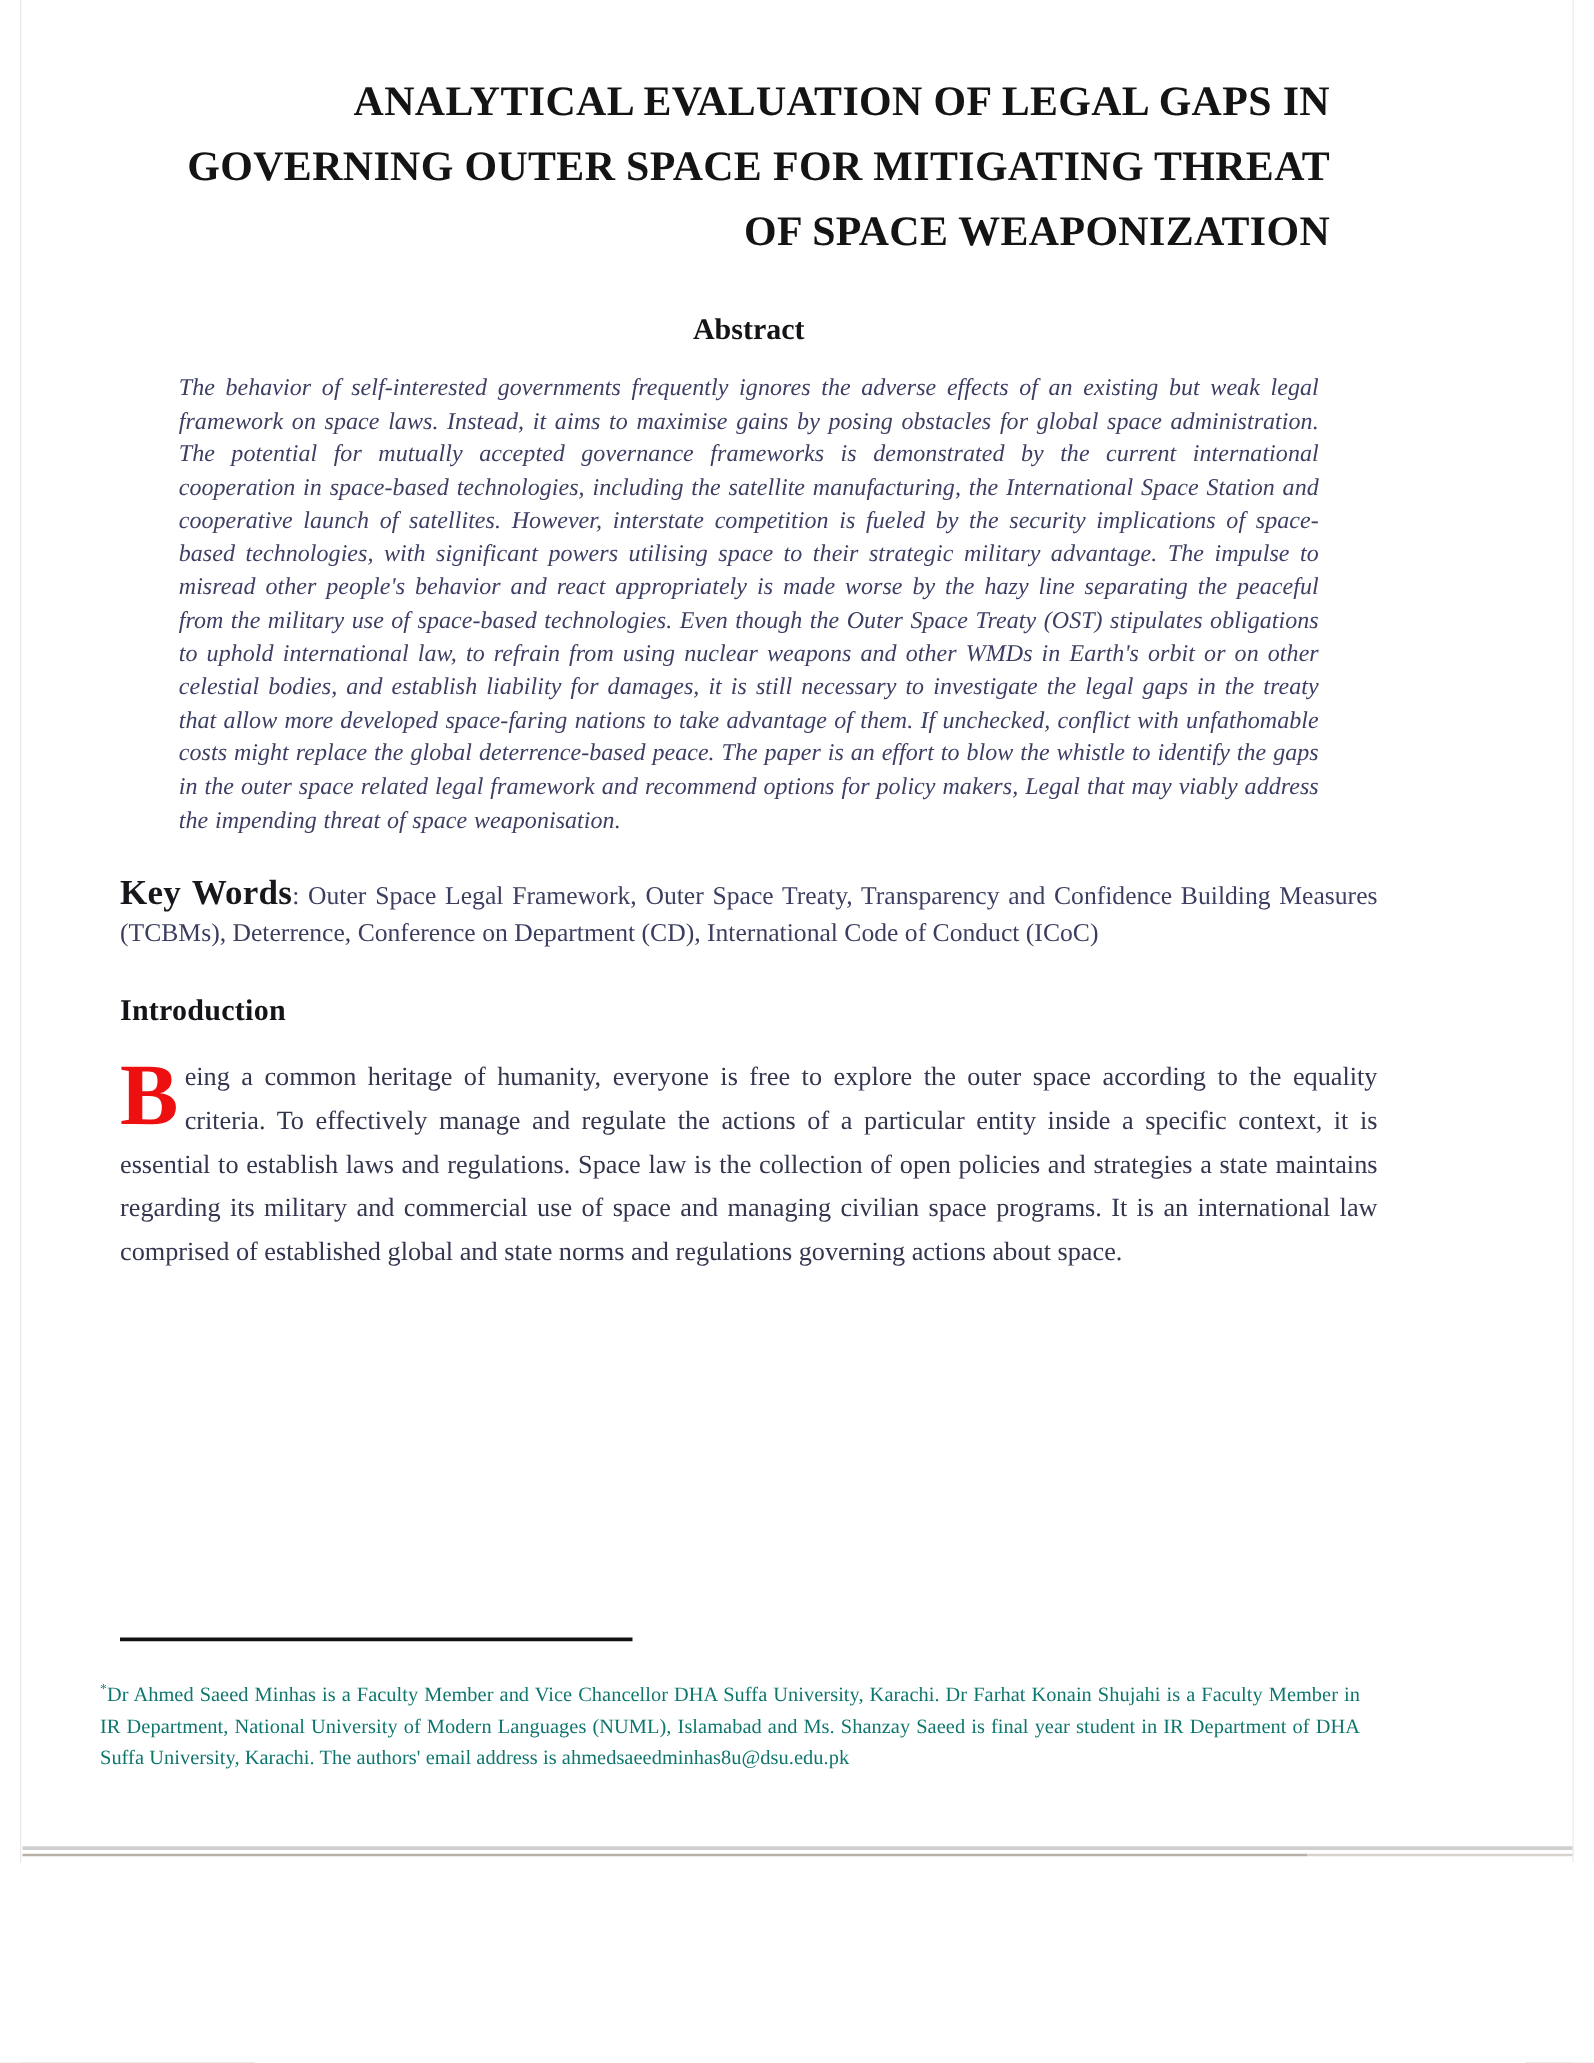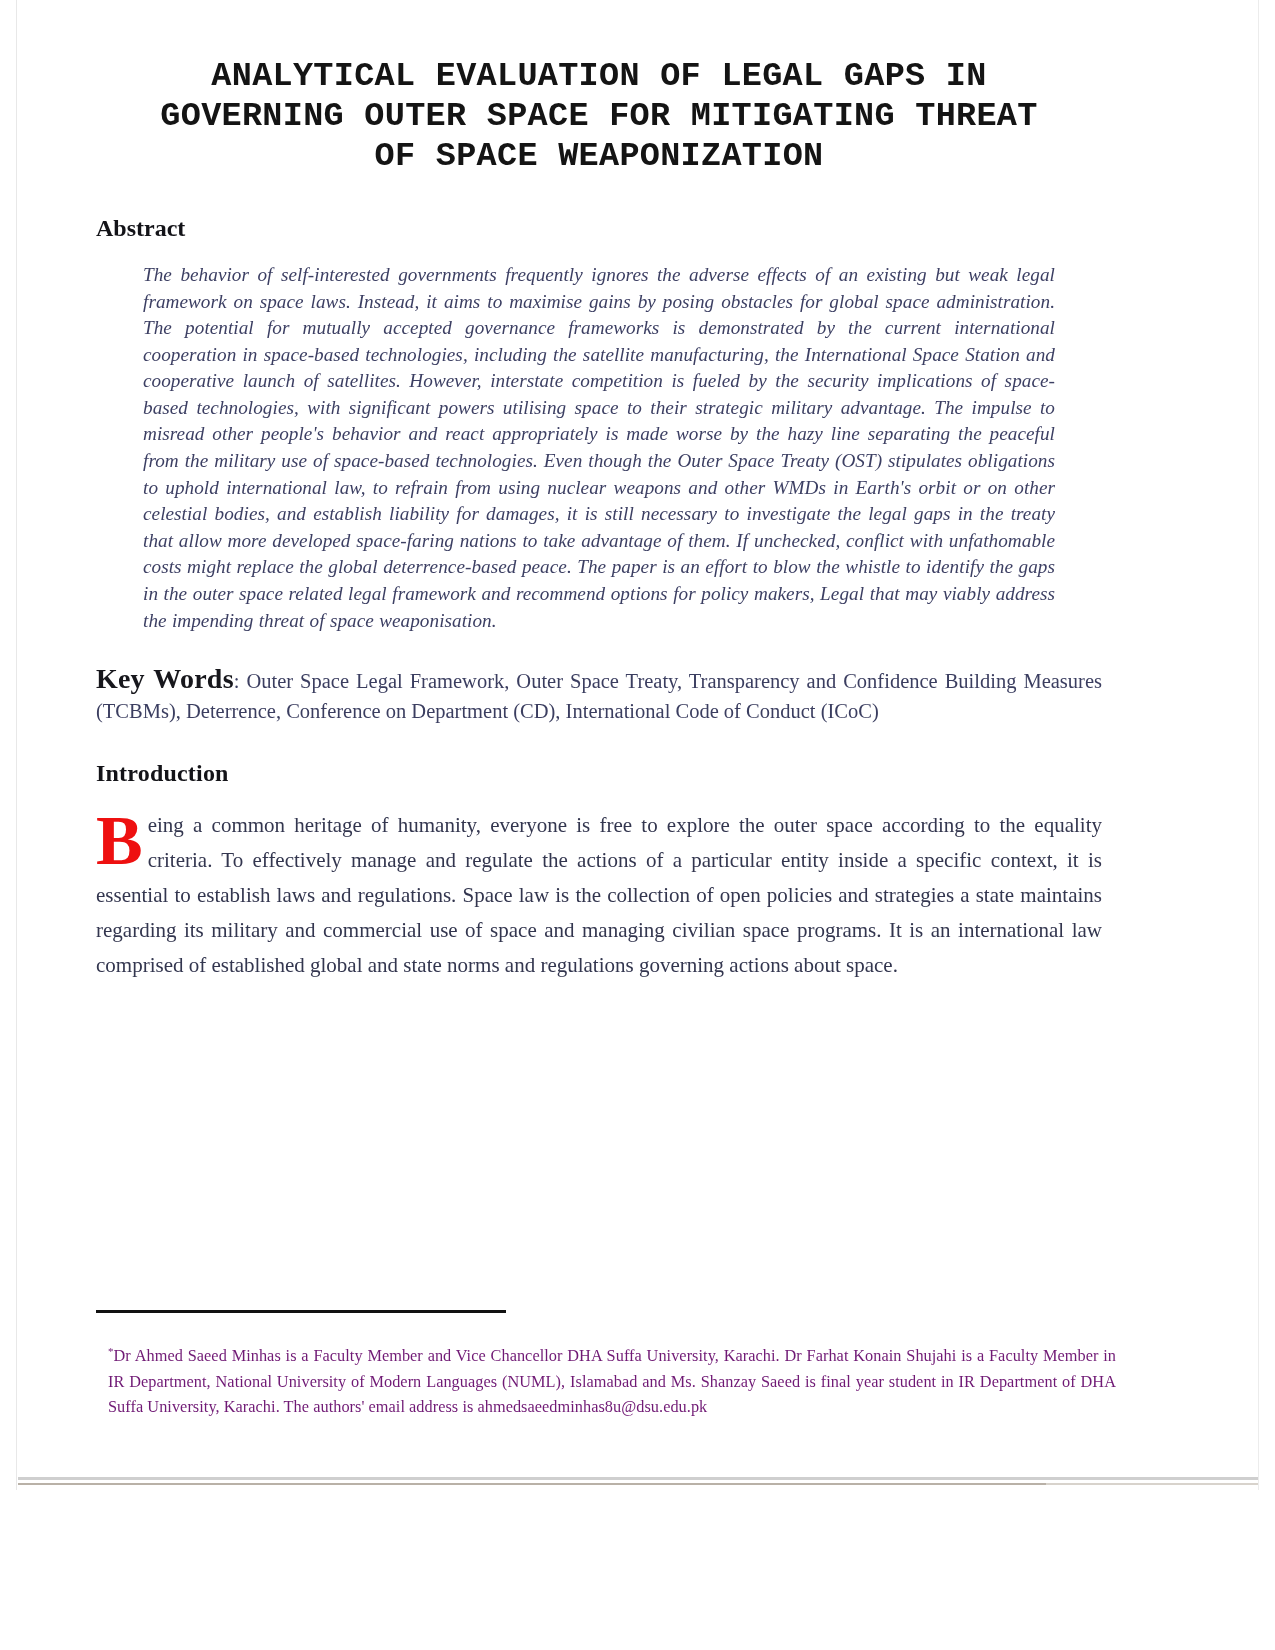--- a/index.html
+++ b/index.html
@@ -70,26 +70,26 @@
 
   .content {
     position: absolute;
     left: 96px;
     top: 56px;
     width: 1006px;
   }
 
   
   .doc-title {
-    font-family: Liberation Mono, monospace;
+    font-family: Liberation Serif, serif;
     font-weight: bold;
     font-size: 33.5px;
-    line-height: 40px;
+    line-height: 52px;
     letter-spacing: 0.3px;
-    text-align: center;
+    text-align: right;
     color: #141414;
     margin: 0 auto;
     width: 930px;
     text-transform: uppercase;
   }
 
   .authors {
     margin-top: 26px;
     text-align: center;
     font-size: 16.5px;
@@ -98,20 +98,21 @@
     letter-spacing: 0.1px;
   }
   .authors .star {
     font-size: 12px;
     vertical-align: super;
   }
 
   
   .abstract-heading {
     margin-top: 38px;
+    text-align: center;
     font-weight: bold;
     font-size: 24px;
     line-height: 28px;
     color: #131318;
   }
 
   .abstract-body {
     margin: 12px auto 0 auto;
     width: 912px;
     font-style: italic;
@@ -172,27 +173,27 @@
   .footnote-rule {
     position: absolute;
     left: 96px;
     top: 1310px;
     width: 410px;
     height: 3px;
     background: #121212;
   }
   .footnote {
     position: absolute;
-    left: 108px;
+    left: 80px;
     top: 1327px;
     width: 1008px;
     font-size: 16.3px;
     line-height: 25.5px;
     text-align: justify;
-    color: #701a75;
+    color: #0f766e;
     letter-spacing: 0.05px;
     margin-top: 12px;
   }
   .footnote .fn-star {
     font-size: 11px;
     vertical-align: super;
   }
 </style>
 </head>
 <body>

